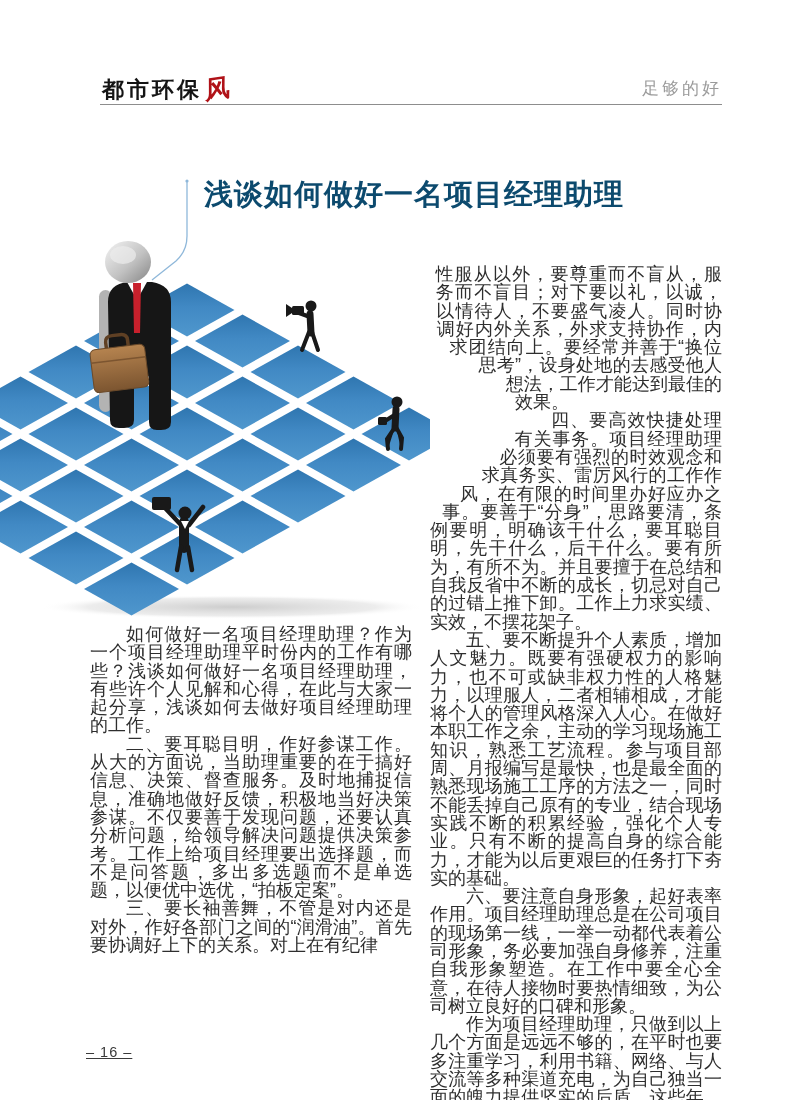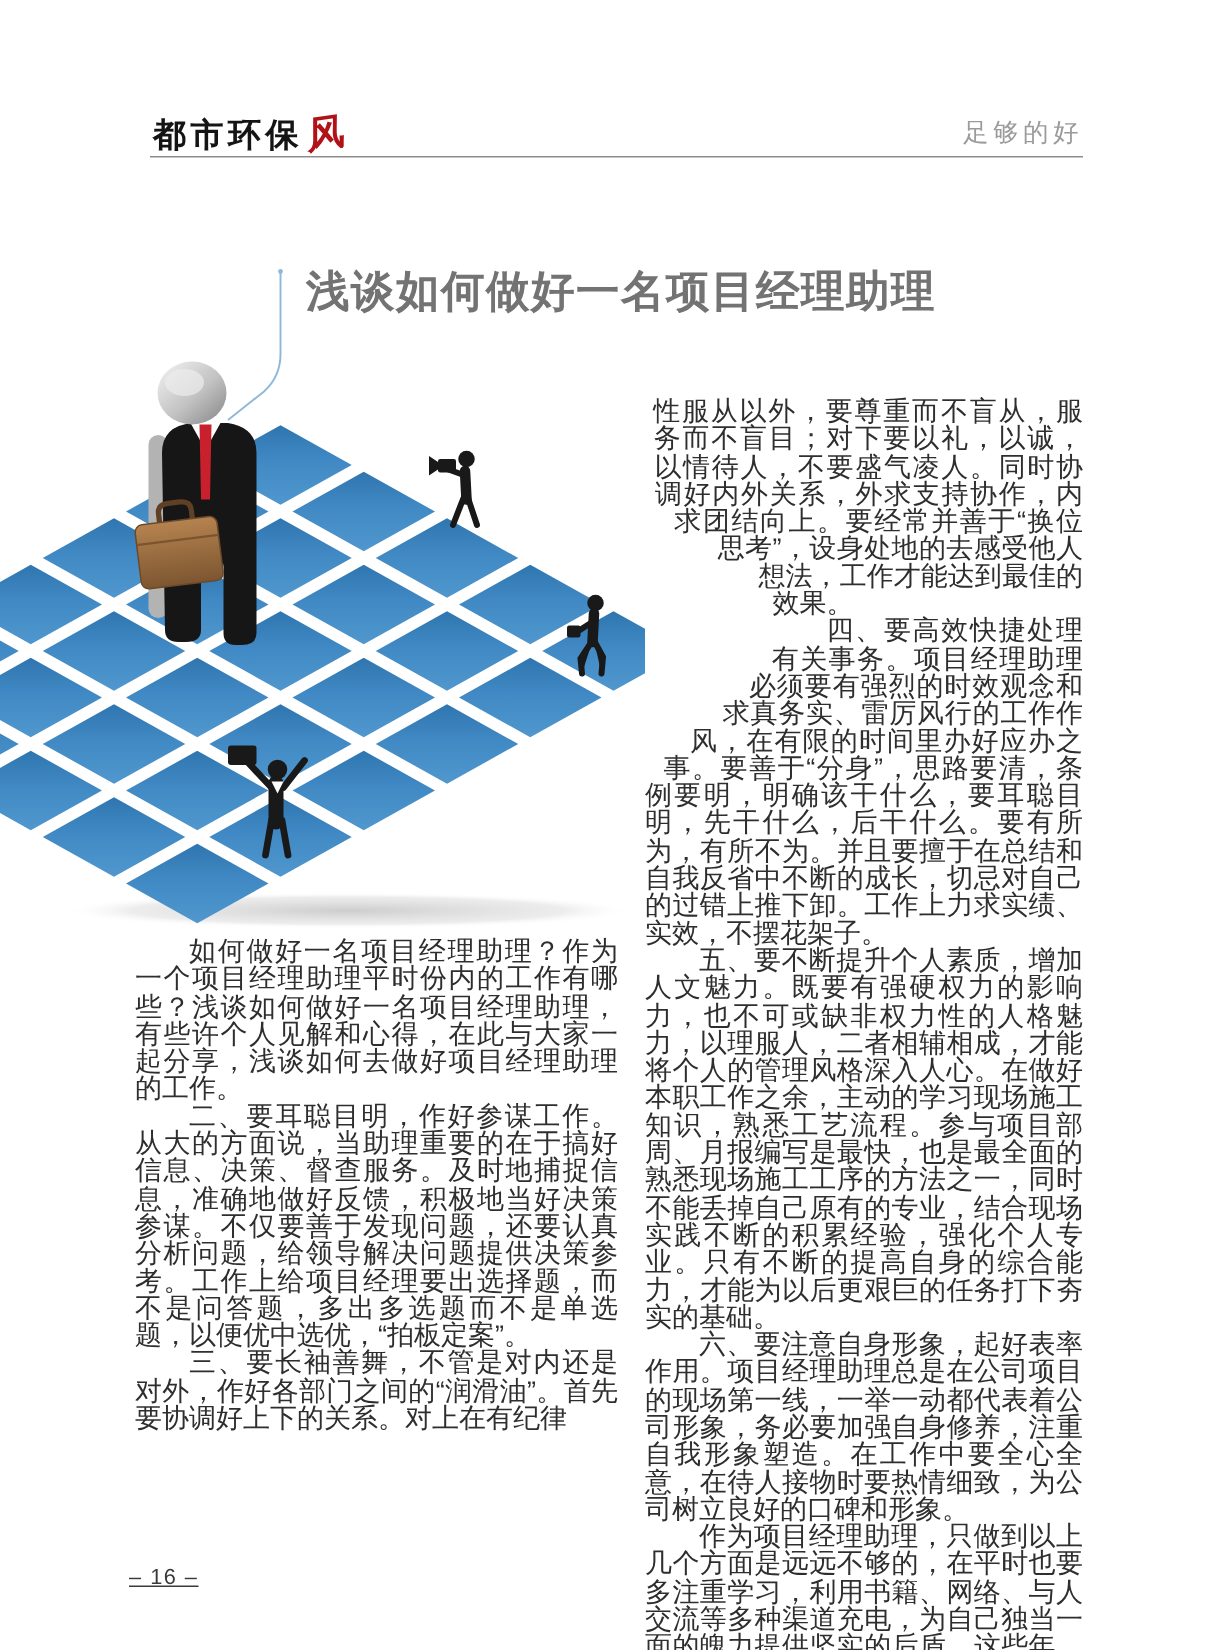--- a/index.html
+++ b/index.html
@@ -22,21 +22,21 @@
     position:absolute; right:83px; top:77px; font-size:17px; color:#9b9b9b;
     letter-spacing:3px;
   }
   .header-rule {
     position:absolute; left:100px; right:83px; top:104px; height:1px;
     background:#8d8d8d;
   }
   
   .article-title {
     position:absolute; left:204px; top:175px; font-size:29px; font-weight:bold;
-    color:#737373; letter-spacing:1px; white-space:nowrap;
+    color:#0c4a6e; letter-spacing:1px; white-space:nowrap;
     font-family:"Liberation Serif","DejaVu Serif",serif;
   }
   .callout { position:absolute; left:140px; top:176px; }
   .illustration { position:absolute; left:0; top:236px; }
   
   .col {
     position:absolute; font-size:18px; line-height:18.3px; text-align:justify;
     color:#2e2e2e;
   }
   .col p { margin:0; text-indent:2em; }

